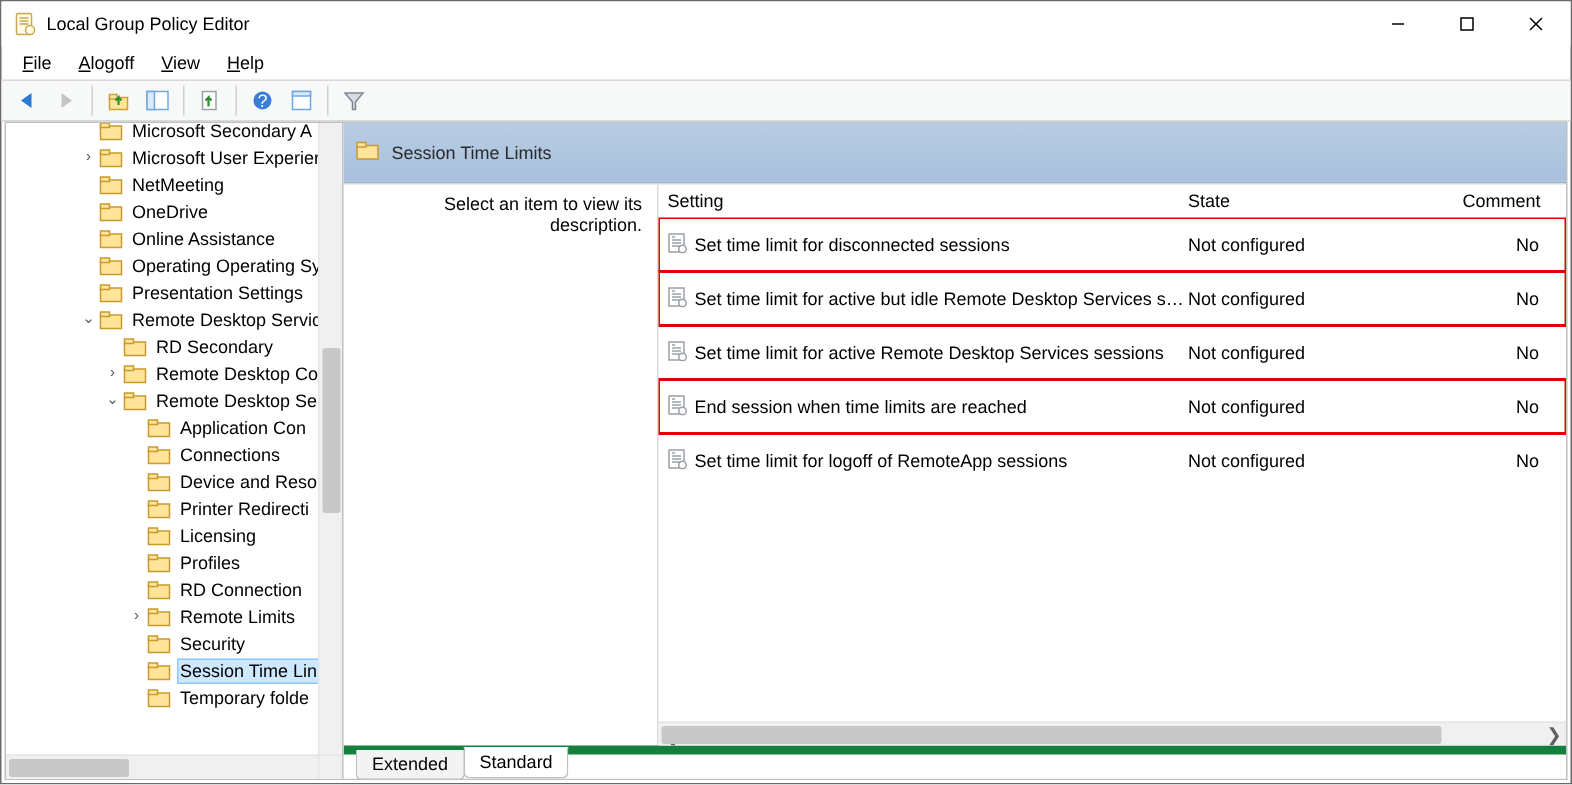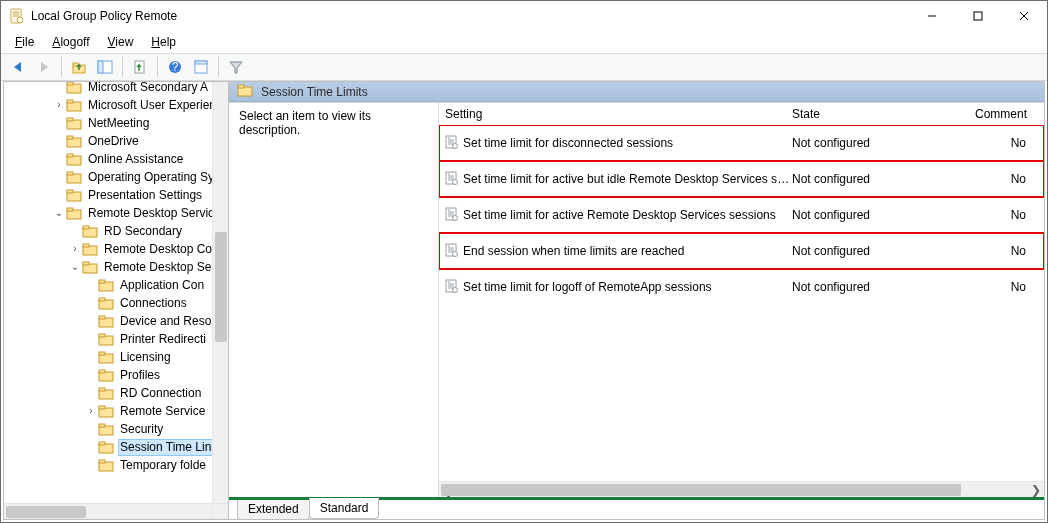--- a/index.html
+++ b/index.html
@@ -140,34 +140,35 @@
     position:absolute; right:0; bottom:0; width:16px; height:16px;
     background:#f0f0f0; border-top:1px solid #e5e5e5; border-left:1px solid #e5e5e5;
   }
   .thumbV { position:absolute; left:2px; width:12px; background:#c8c8c8; border-radius:2px; }
   .thumbH { position:absolute; top:2px; height:12px; background:#c8c8c8; border-radius:2px; }
   
   .right-panel {
     flex:1 1 auto; display:flex; flex-direction:column; min-width:0;
   }
   .rp-header {
-    height:20px;
+    height:40px;
     background: linear-gradient(#b9cde4, #a8c0dc);
     border-bottom:1px solid #95b1d0;
     display:flex; align-items:center; padding-left:8px; gap:8px;
     color:#2a2a2a;
   }
   .rp-main {
     flex:1 1 auto; display:flex; min-height:0;
     border-top:1px solid #d9d9d9;
   }
   .rp-desc {
     width:210px; min-width:210px;
     padding:6px 10px;
     border-right:1px solid #d9d9d9;
+    text-align:right;
   }
   .rp-settings {
     flex:1 1 auto; min-width:0; position:relative; display:flex; flex-direction:column;
   }
   .cols {
     height:22px;
     display:flex; align-items:center;
     color:#000;
     padding-left:6px;
   }
@@ -195,21 +196,21 @@
   }
   .rp-hscroll .thumbH { left:2px; width:520px; }
   .rp-hscroll .scroll-btn {
     position:absolute; top:0; width:16px; height:16px; display:flex; align-items:center; justify-content:center; color:#606060;
   }
   .rp-hscroll .scroll-left { left:0; }
   .rp-hscroll .scroll-right { right:0; }
   
   .rp-tabs {
     height:22px; display:flex; align-items:flex-end; padding-left:8px; background:#fff;
-    border-top:3px solid #15803d;
+    border-top:6px solid #15803d;
   }
   .rp-tab {
     padding:2px 10px 3px 10px; border:1px solid #bfbfbf; border-top:none;
     border-bottom-left-radius:4px; border-bottom-right-radius:4px;
     background:#f3f3f3; margin-right:-1px; position:relative; top:1px;
     cursor:default;
   }
   .rp-tab.active { background:#fff; z-index:2; border-top:1px solid #fff; top:0;}
   
 </style>
@@ -221,21 +222,21 @@
   <div class="titlebar">
     <span class="titlebar-icon">
       <svg width="16" height="16" viewBox="0 0 16 16">
         <rect x="2" y="1" width="10" height="14" rx="1" fill="#fffbe6" stroke="#c9a94f"></rect>
         <line x1="4" y1="4" x2="10" y2="4" stroke="#c9a94f"></line>
         <line x1="4" y1="6" x2="10" y2="6" stroke="#c9a94f"></line>
         <line x1="4" y1="8" x2="10" y2="8" stroke="#c9a94f"></line>
         <circle cx="11" cy="12" r="3" fill="#fffbe6" stroke="#c9a94f"></circle>
       </svg>
     </span>
-    <span class="titlebar-title">Local Group Policy Remote</span>
+    <span class="titlebar-title">Local Group Policy Editor</span>
     <span class="titlebar-spacer"></span>
     <div class="window-controls">
       <div class="window-control">
         <svg width="10" height="10" viewBox="0 0 10 10">
             <line x1="1" y1="5" x2="9" y2="5" stroke="#000"></line>
           </svg>
       </div>
       <div class="window-control">
         <svg width="10" height="10" viewBox="0 0 10 10">
             <rect x="1" y="1" width="8" height="8" fill="none" stroke="#000"></rect>
@@ -517,21 +518,21 @@
             </div>
             <div class="tree-row">
               <span style="display: inline-block; width: 80px;"></span>
               <span class="twisty">›</span>
               <span class="folderico">
                 <svg width="16" height="16" viewBox="0 0 16 16">
                   <rect x="1" y="5" width="14" height="9" fill="#ffe49a" stroke="#c79a2d"></rect>
                   <rect x="1" y="3" width="6" height="3" fill="#ffe49a" stroke="#c79a2d"></rect>
                 </svg>
               </span>
-              <span class="label-wrap"><span>Remote Service</span></span>
+              <span class="label-wrap"><span>Remote Limits</span></span>
             </div>
             <div class="tree-row">
               <span style="display: inline-block; width: 80px;"></span>
               <span class="twisty"></span>
               <span class="folderico">
                 <svg width="16" height="16" viewBox="0 0 16 16">
                   <rect x="1" y="5" width="14" height="9" fill="#ffe49a" stroke="#c79a2d"></rect>
                   <rect x="1" y="3" width="6" height="3" fill="#ffe49a" stroke="#c79a2d"></rect>
                 </svg>
               </span>

